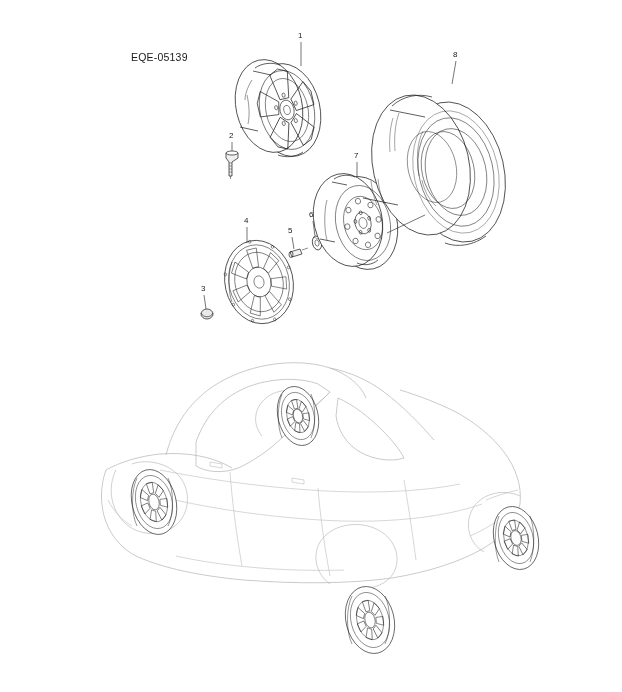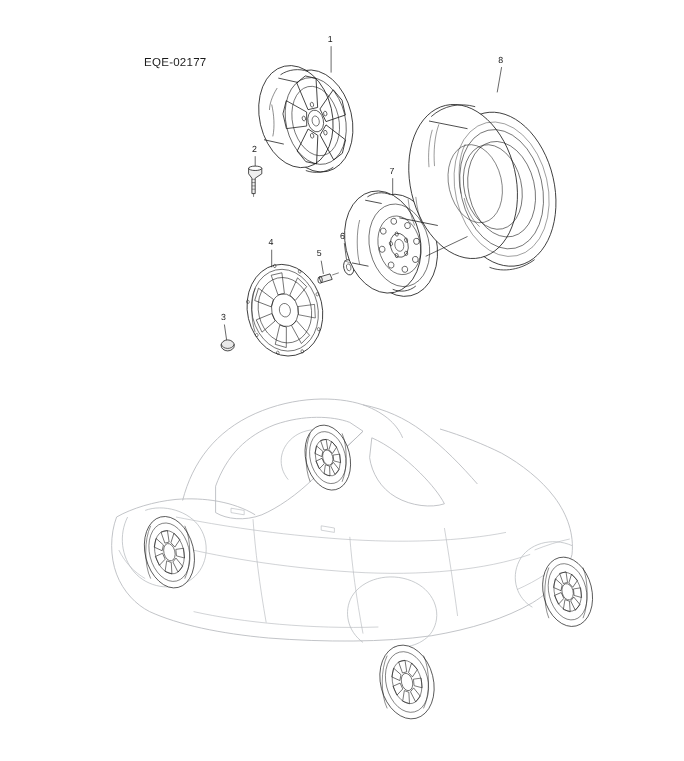--- a/index.html
+++ b/index.html
@@ -38,21 +38,21 @@
     font-size: 8px;
     color: #1a1a1a;
     white-space: nowrap;
   }
 </style>
 </head>
 <body>
 
 <div id="page">
 
-  <div class="part-code">EQE-02177</div>
+  <div class="part-code">EQE-05139</div>
 
   <svg id="diagram-svg" viewBox="0 0 622 692">
 
     <defs>
       <g id="alloy-spokes">
         <path d="M0,-42 L7,-16 L-7,-16 Z"></path>
       </g>
     </defs>
 
     <g fill="none" stroke="#1a1a1a" stroke-width="0.7">

